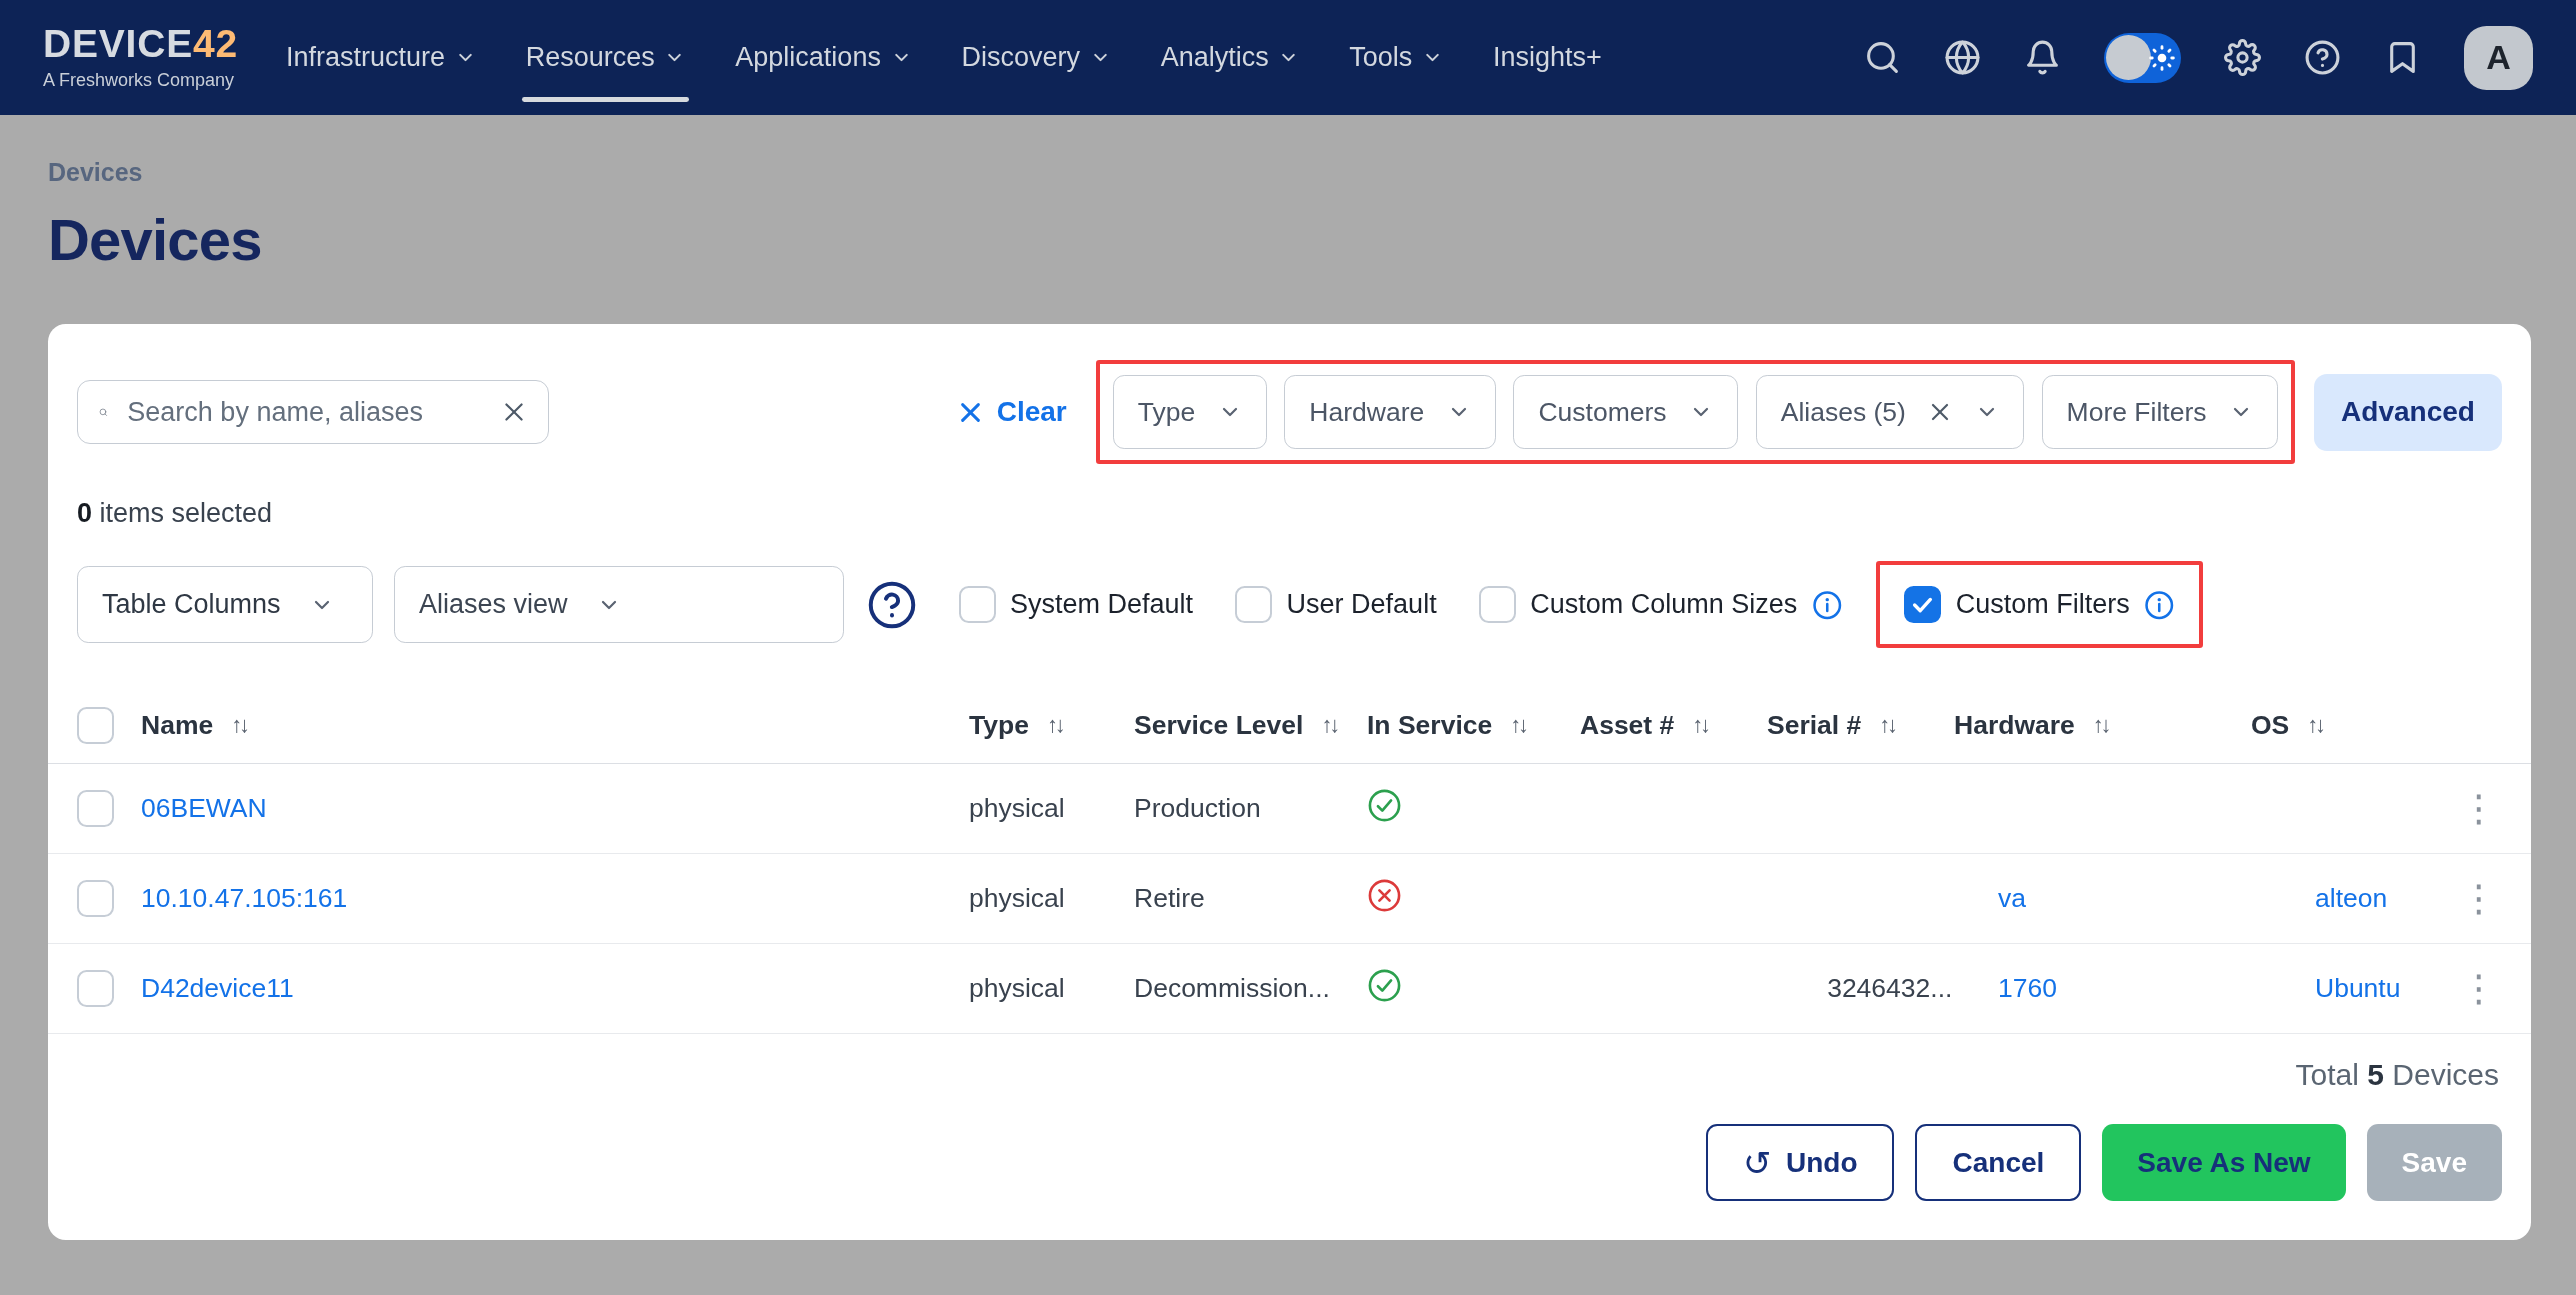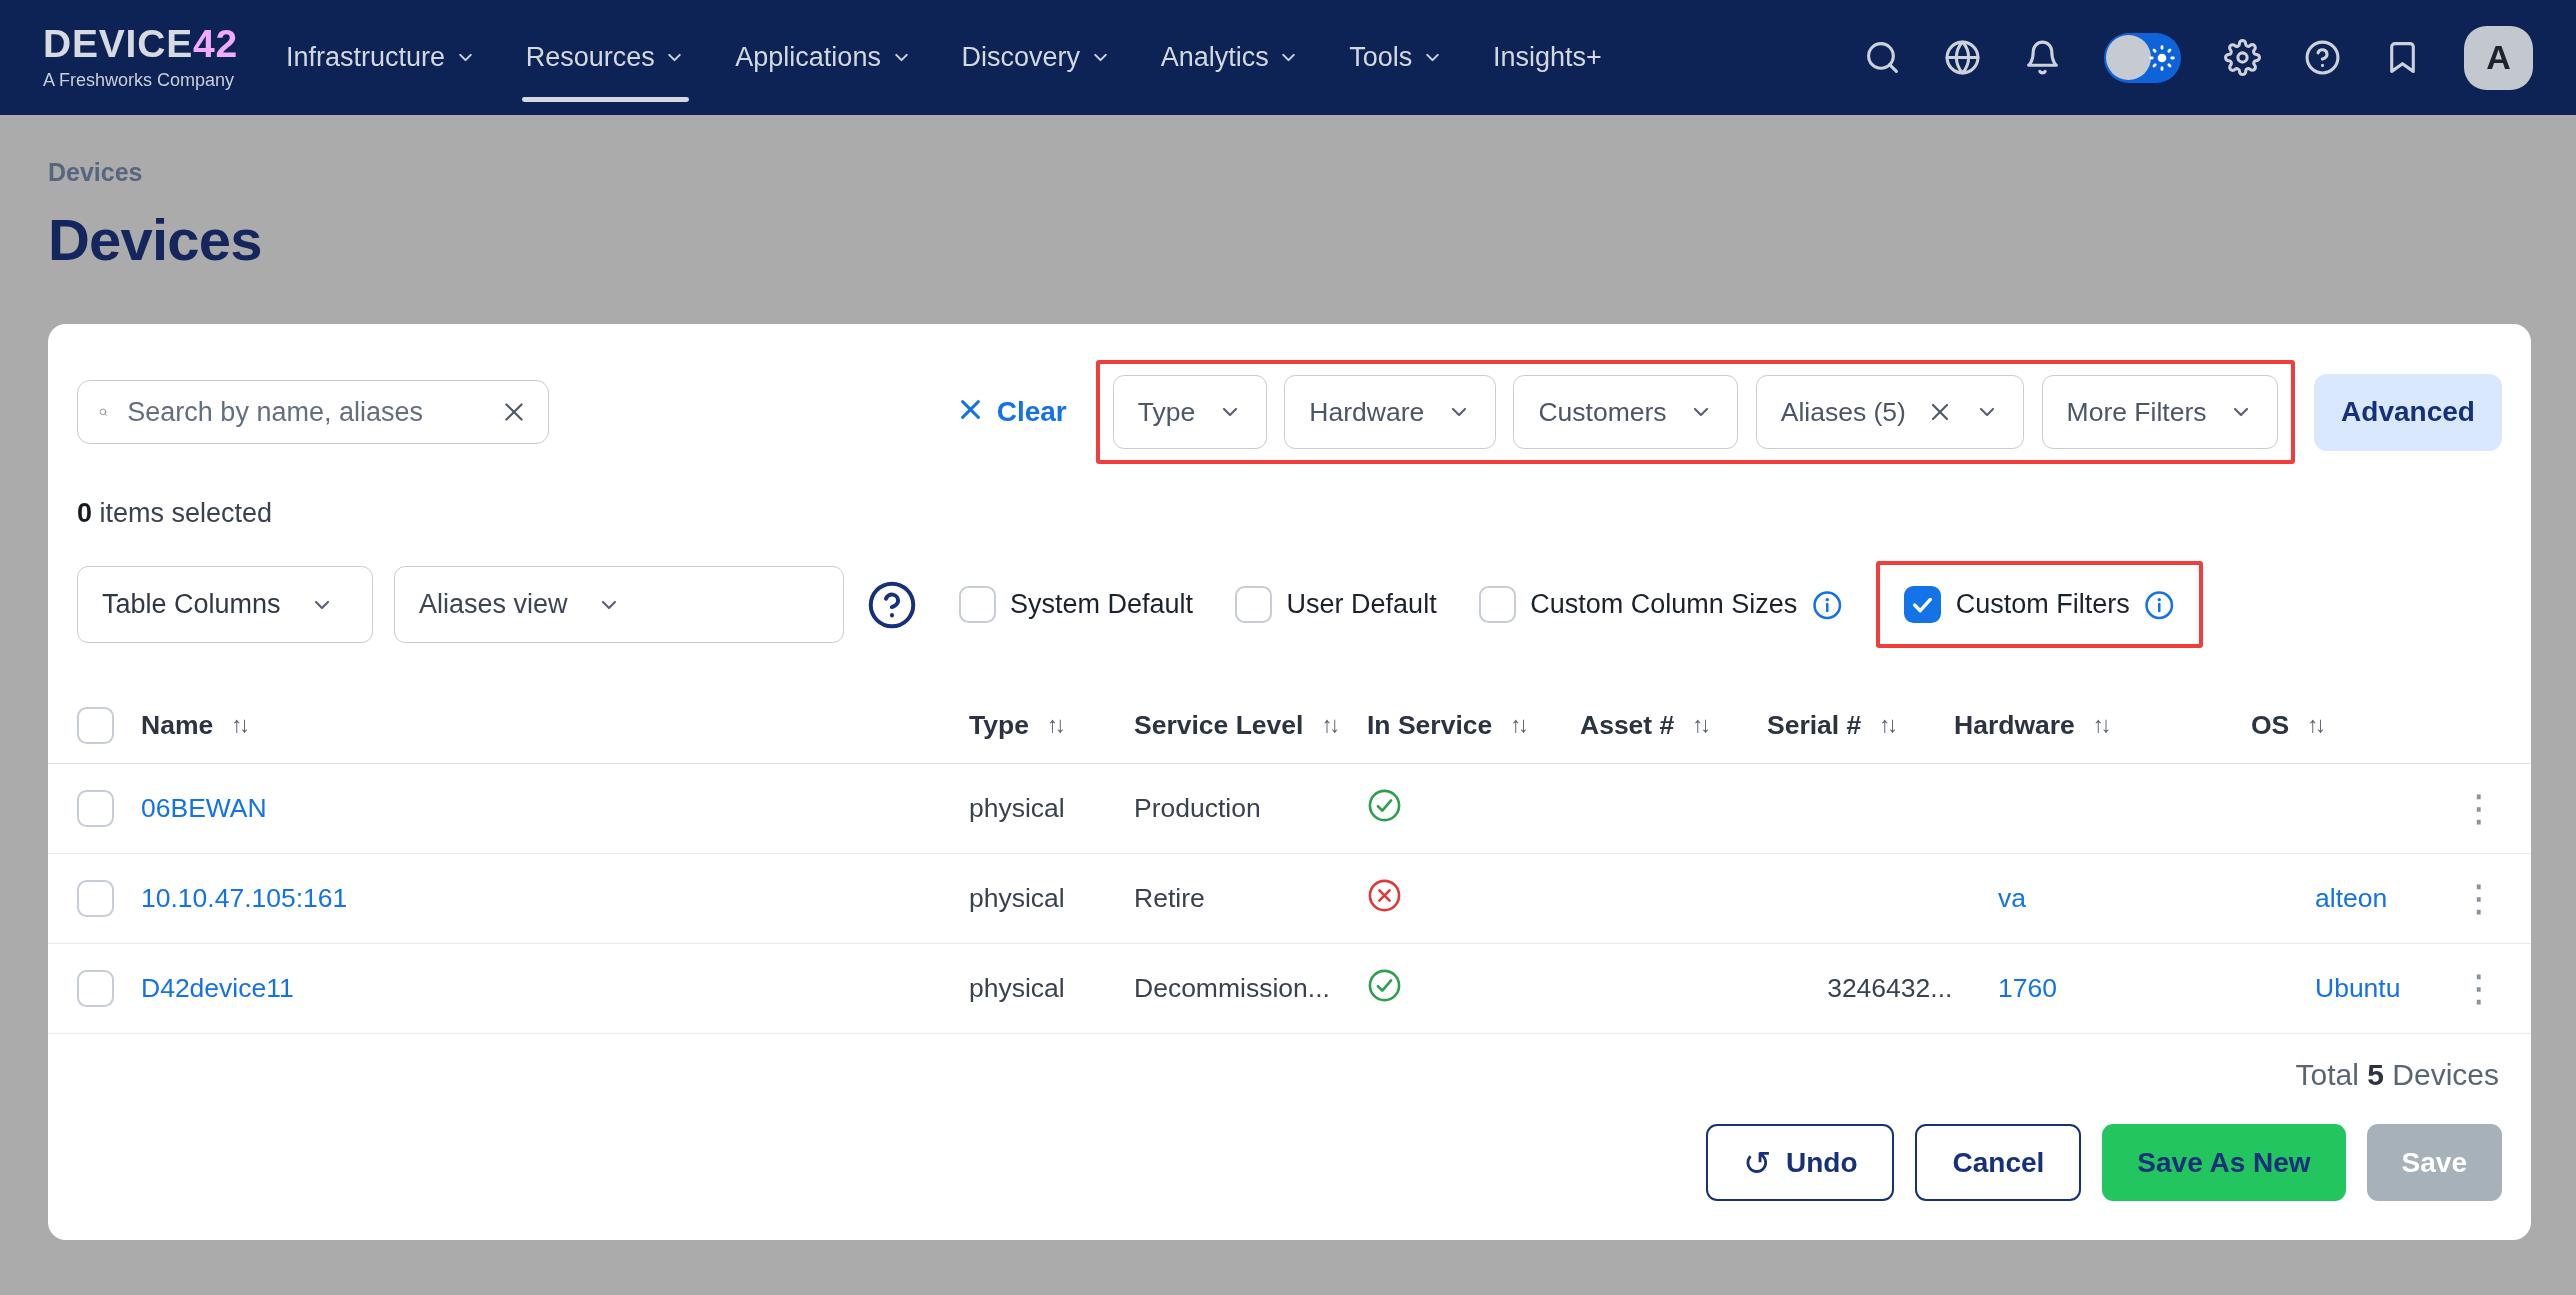--- a/index.html
+++ b/index.html
@@ -11,21 +11,21 @@
     -webkit-font-smoothing:antialiased;
   }
   
   .navbar {
     height:115px; background:#0d2356;
     display:flex; align-items:center; padding:0 43px;
   }
   .logo { display:flex; flex-direction:column; margin-right:48px; cursor:pointer; }
   .logo-line1 { font-size:39px; font-weight:bold; letter-spacing:0.8px; line-height:1; }
   .logo-main { color:#d7dbe1; }
-  .logo-accent { color:#f0abfc; }
+  .logo-accent { color:#fdba74; }
   .logo-tag { color:#c9cfd8; font-size:18px; margin-top:6.4px; }
   .nav-menu { display:flex; align-items:center; height:115px; }
   .nav-item {
     position:relative; height:115px; display:flex; align-items:center; gap:9.6px;
     color:#d3d8df; font-size:27px; margin-right:50px; cursor:pointer; white-space:nowrap;
   }
   .nav-item.active::after {
     content:""; position:absolute; left:-3.2px; right:-3.2px; bottom:13px; height:4.8px;
     background:#d6dade; border-radius:2.4px;
   }
@@ -64,21 +64,21 @@
   .search-box {
     width:472px; height:64px; border:1.6px solid #c6ccd4; border-radius:13px;
     display:flex; align-items:center; padding:0 21px; gap:17.7px; background:#fff;
   }
   .search-box input {
     border:none; outline:none; flex:1; font-size:27px; color:#3c4552;
     font-family:"Liberation Sans", sans-serif; background:transparent;
   }
   .search-box input::placeholder { color:#646f7d; }
   .icon-btn { display:flex; align-items:center; cursor:pointer; }
-  .clear-btn { margin-left:auto; display:flex; gap:13px;
+  .clear-btn { margin-left:auto; display:flex; align-items:center; gap:13px;
     color:#1372e8; font-size:28px; font-weight:bold; cursor:pointer; }
   .red-box {
     border:4.8px solid #f23d3d; border-radius:3.2px; padding:11.2px 13px;
     display:flex; gap:17.7px; margin-left:29px; align-items:center;
   }
   .chip {
     height:74px; border:1.6px solid #c6ccd4; border-radius:11.2px; background:#fff;
     display:flex; align-items:center; gap:22.5px; padding:0 24px;
     font-size:26.5px; color:#4c5666; cursor:pointer; white-space:nowrap;
   }

